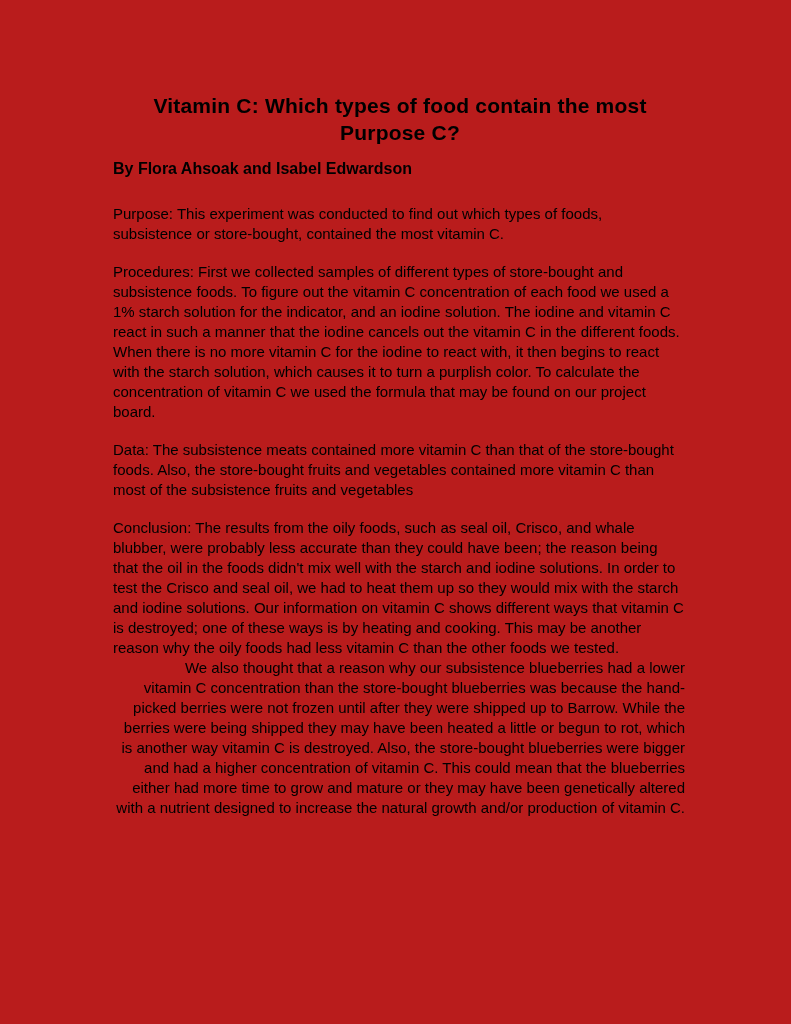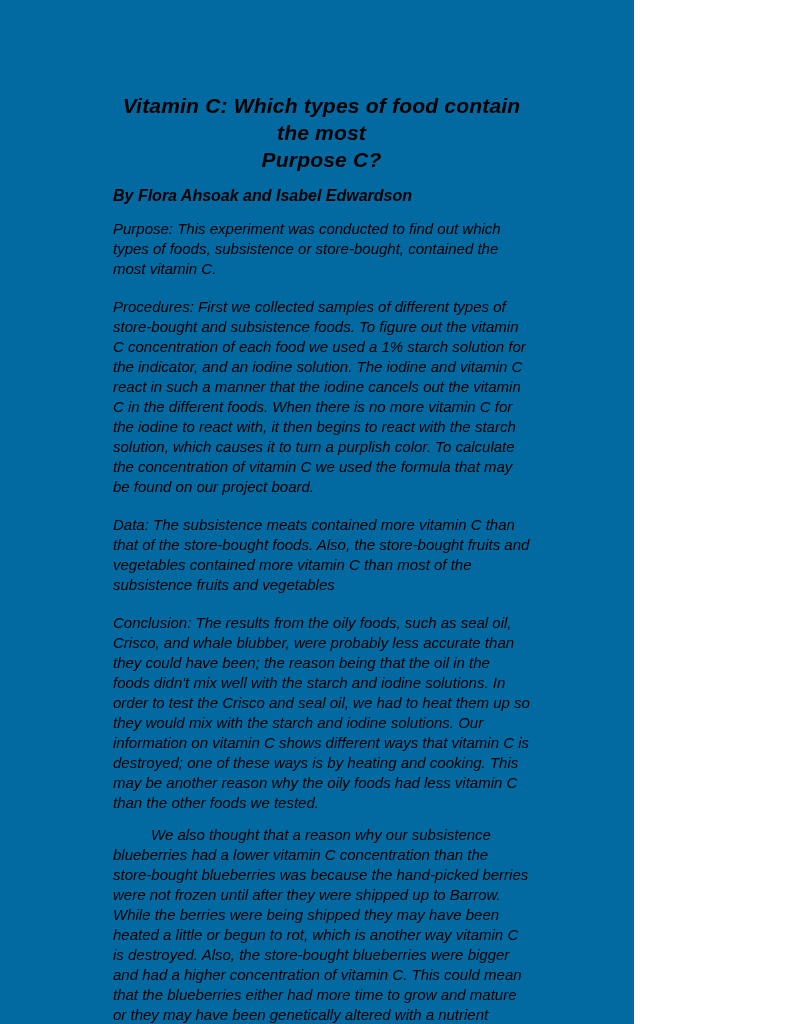--- a/index.html
+++ b/index.html
@@ -9,25 +9,24 @@
   body {
     width: 791px;
     height: 1024px;
     background: #ffffff;
     color: #000000;
     font-family: "Liberation Sans", sans-serif;
     overflow: hidden;
   }
   .page {
     box-sizing: border-box;
-    width: 634px;
+    width: 791px;
     height: 1024px;
     padding: 92px 104px 0 113px;
-    background: #0369a1;
-    font-style: italic;
+    background: #b91c1c;
   }
   .title {
     margin: 0;
     font-size: 21px;
     line-height: 27px;
     font-weight: bold;
     text-align: center;
     letter-spacing: 0.2px;
   }
   .title-line {
@@ -40,25 +39,26 @@
     font-weight: bold;
     text-align: left;
   }
   .para {
     max-width: 572px;
     margin: 18px 0 0 0;
     font-size: 15px;
     line-height: 20px;
   }
   .para-first {
-    margin-top: 12px;
+    margin-top: 24px;
   }
   .para-continued {
-    margin-top: 12px;
+    margin-top: 0;
     text-indent: 38px;
+    text-align: right;
   }
   .para-application {
     margin-top: 26px;
   }
 </style>
 </head>
 <body>
 
 <div class="page">
   <h1 class="title">

